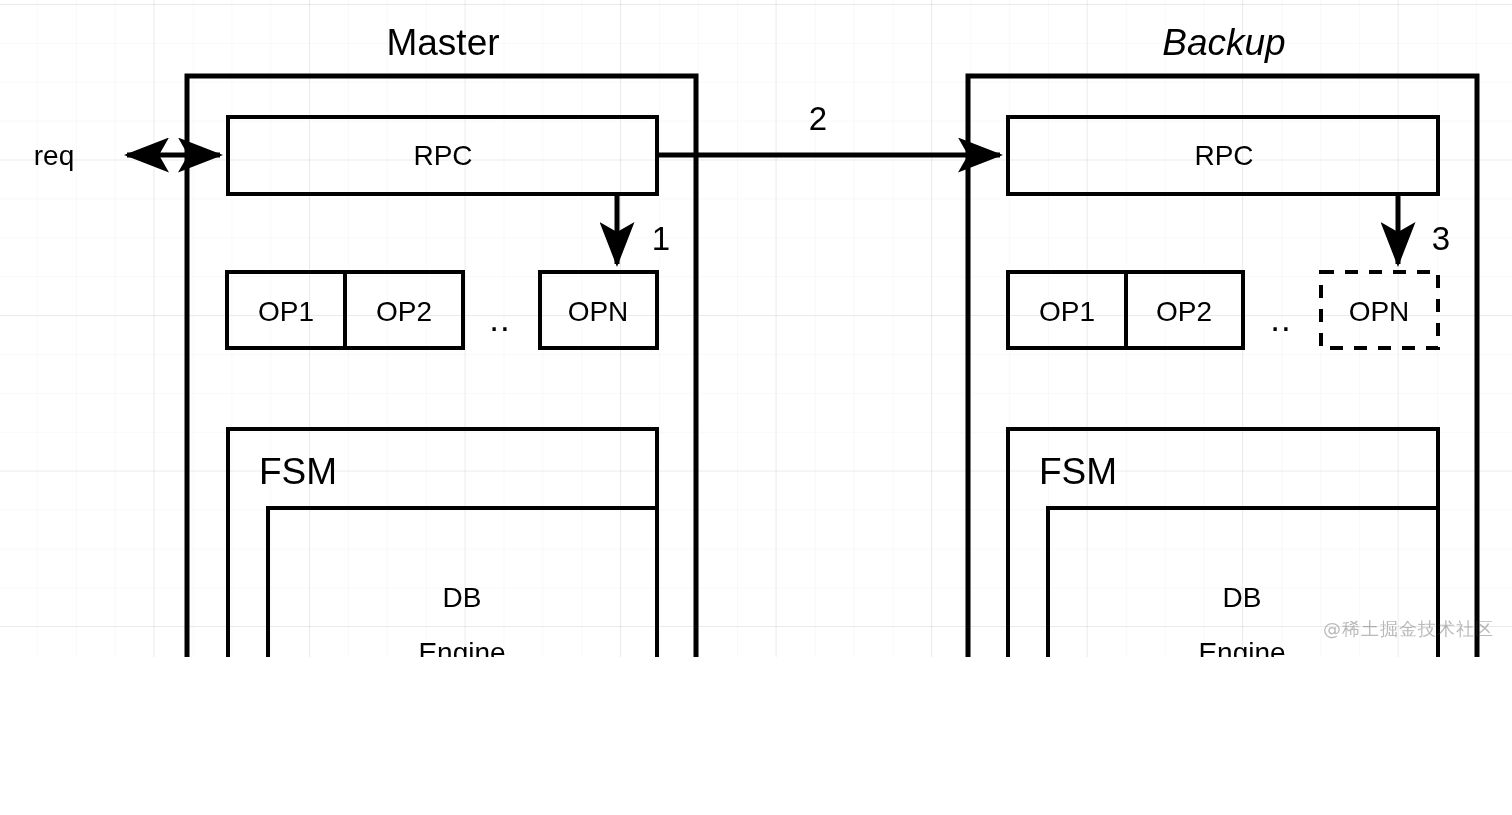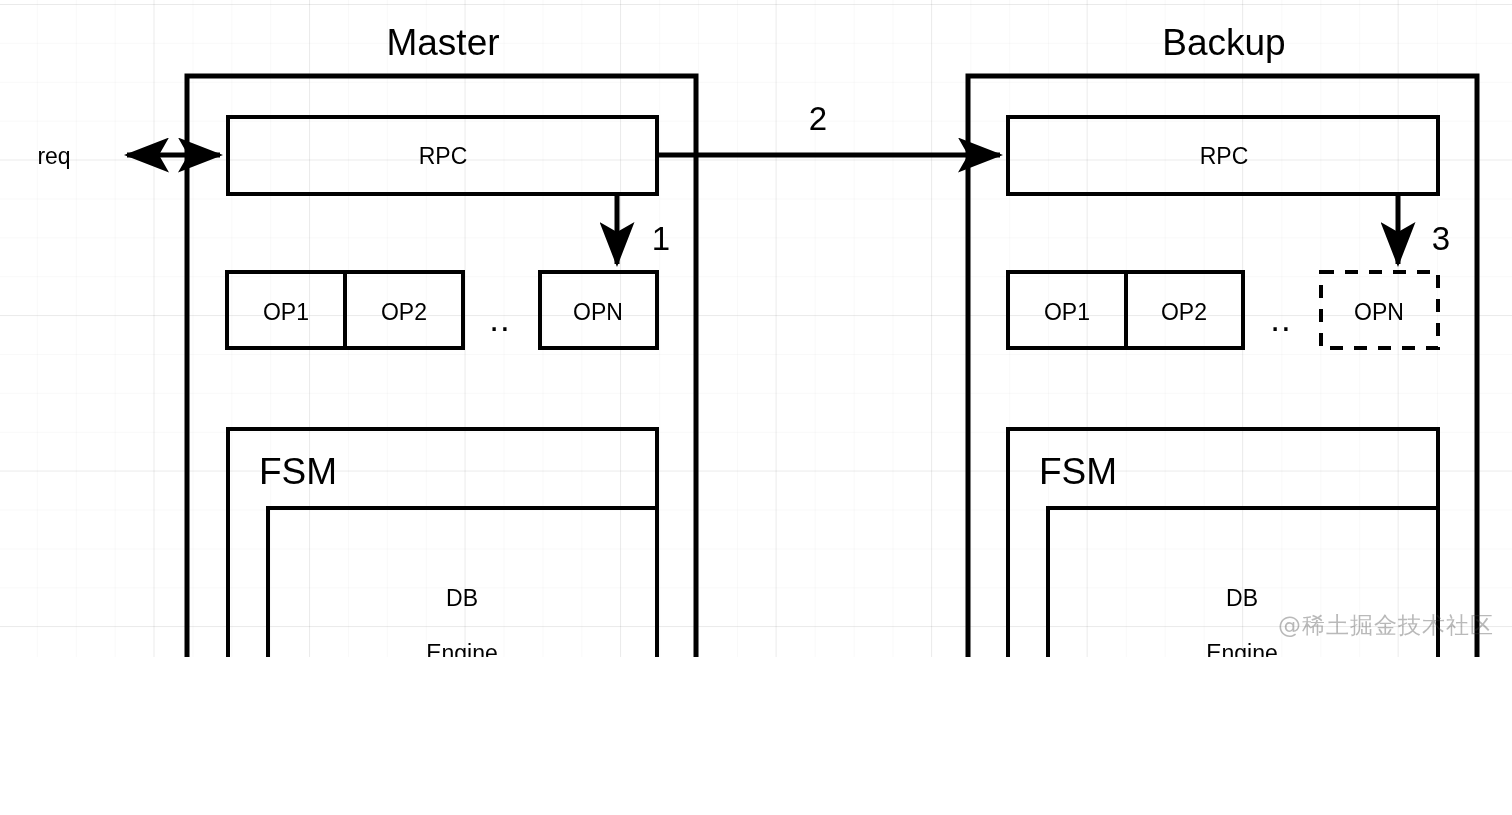--- a/index.html
+++ b/index.html
@@ -41,41 +41,41 @@
     white-space: nowrap;
     color: #000000;
     line-height: 1;
     font-family: "Liberation Sans", "DejaVu Sans", sans-serif;
   }
   .title-lbl {
     font-size: 37px;
     transform: translate(-50%, 0);
   }
   .box-lbl-center {
-    font-size: 23px;
+    font-size: 28px;
     transform: translate(-50%, -50%);
   }
   .box-lbl-left {
     font-size: 37px;
     transform: translate(0, -50%);
   }
   .num-lbl {
     font-size: 33px;
     transform: translate(-50%, -50%);
   }
   .dots-lbl {
     font-size: 35px;
     transform: translate(-50%, -50%);
     letter-spacing: 1px;
   }
   .watermark {
     position: absolute;
     right: 18px;
     bottom: 16px;
-    font-size: 23px;
+    font-size: 18px;
     color: rgba(60,60,60,0.36);
     font-family: "DejaVu Sans", sans-serif;
     letter-spacing: 1px;
     white-space: nowrap;
   }
 </style>
 </head>
 <body>
 
 <div id="canvas">
@@ -129,21 +129,21 @@
   <div class="lbl title-lbl" style="left:443px; top:24px;">Master</div>
   <div class="lbl box-lbl-center" style="left:443px; top:156px;">RPC</div>
   <div class="lbl box-lbl-center" style="left:286px; top:312px;">OP1</div>
   <div class="lbl box-lbl-center" style="left:404px; top:312px;">OP2</div>
   <div class="lbl dots-lbl" style="left:500px; top:318px;">..</div>
   <div class="lbl box-lbl-center" style="left:598px; top:312px;">OPN</div>
   <div class="lbl box-lbl-left" style="left:259px; top:471px;">FSM</div>
   <div class="lbl box-lbl-center" style="left:462px; top:598px;">DB</div>
   <div class="lbl box-lbl-center" style="left:462px; top:653px;">Engine</div>
 
-  <div class="lbl title-lbl" style="left:1224px; top:24px;">Backup</div>
+  <div class="lbl title-lbl" style="left:1224px; top:24px;font-style:italic;">Backup</div>
   <div class="lbl box-lbl-center" style="left:1224px; top:156px;">RPC</div>
   <div class="lbl box-lbl-center" style="left:1067px; top:312px;">OP1</div>
   <div class="lbl box-lbl-center" style="left:1184px; top:312px;">OP2</div>
   <div class="lbl dots-lbl" style="left:1281px; top:318px;">..</div>
   <div class="lbl box-lbl-center" style="left:1379px; top:312px;">OPN</div>
   <div class="lbl box-lbl-left" style="left:1039px; top:471px;">FSM</div>
   <div class="lbl box-lbl-center" style="left:1242px; top:598px;">DB</div>
   <div class="lbl box-lbl-center" style="left:1242px; top:653px;">Engine</div>
 
   <div class="lbl box-lbl-center" style="left:54px; top:156px;">req</div>

